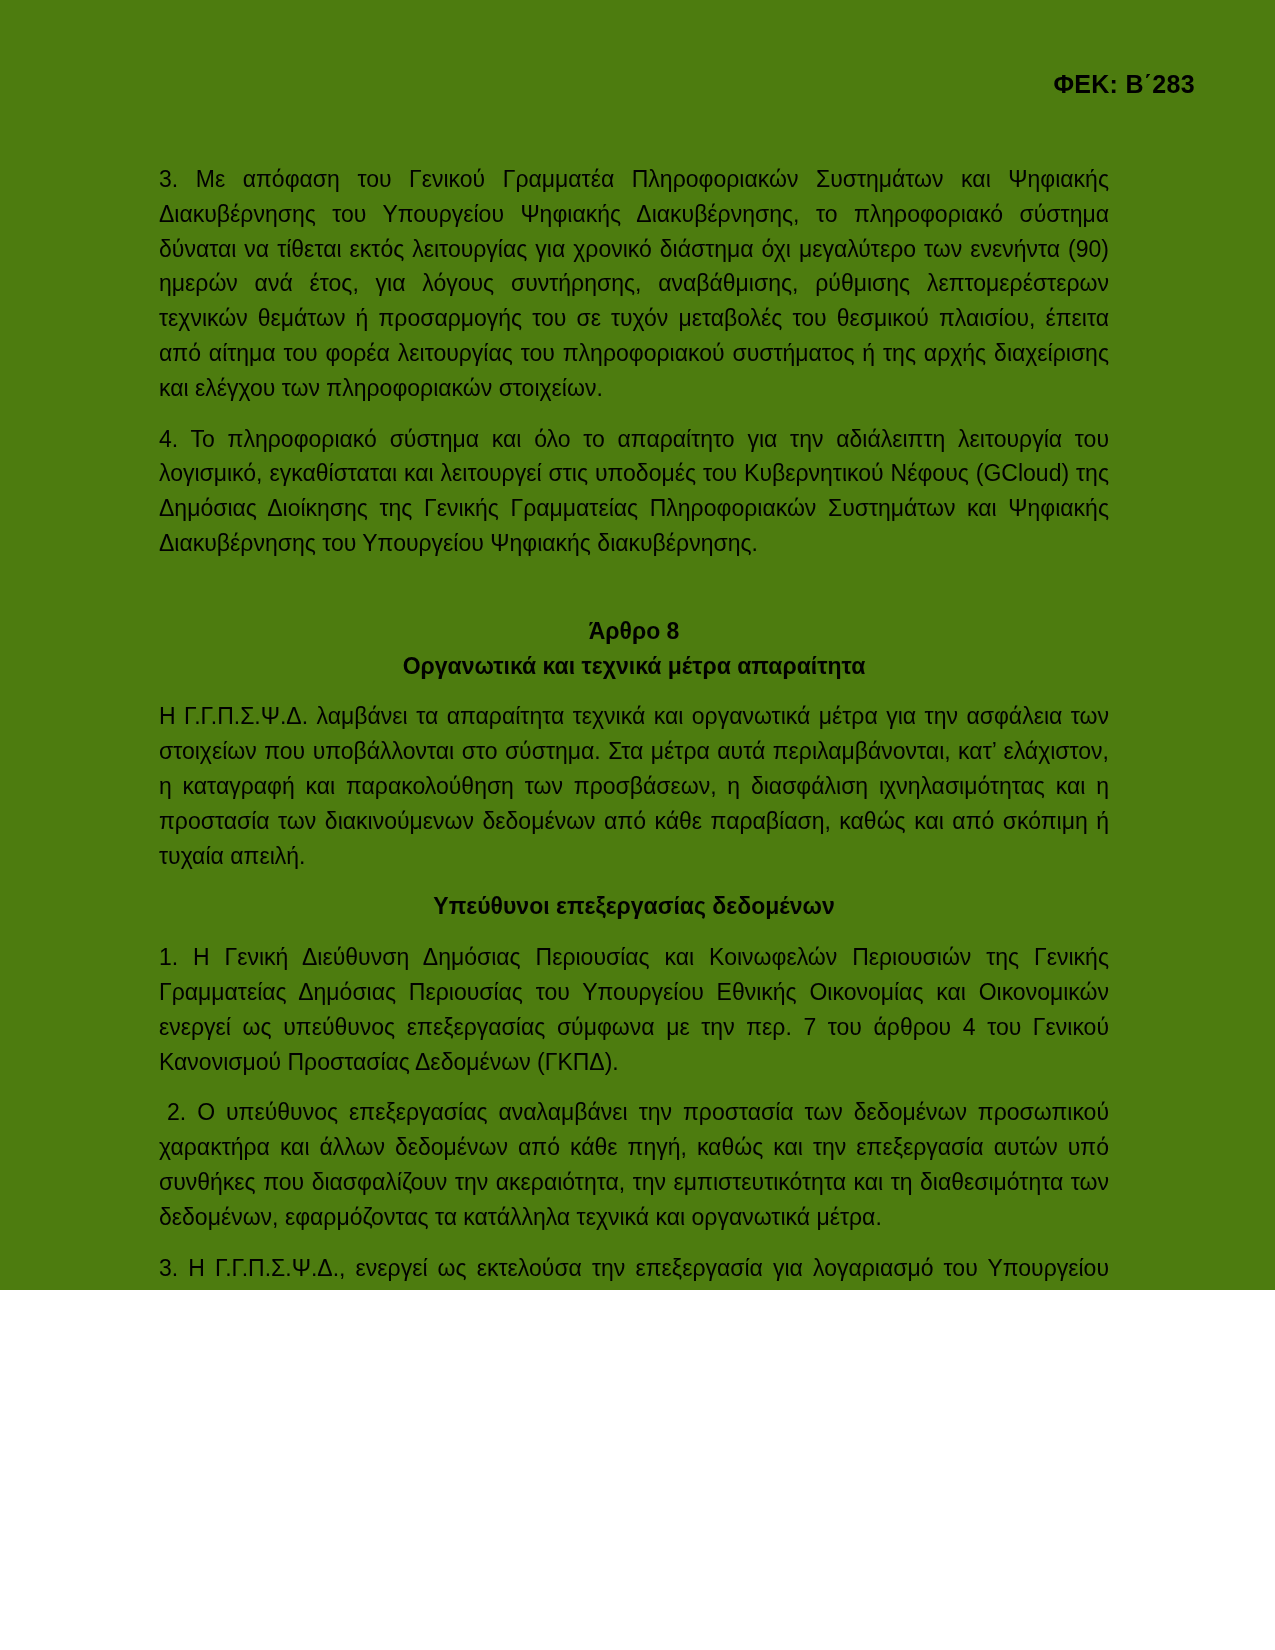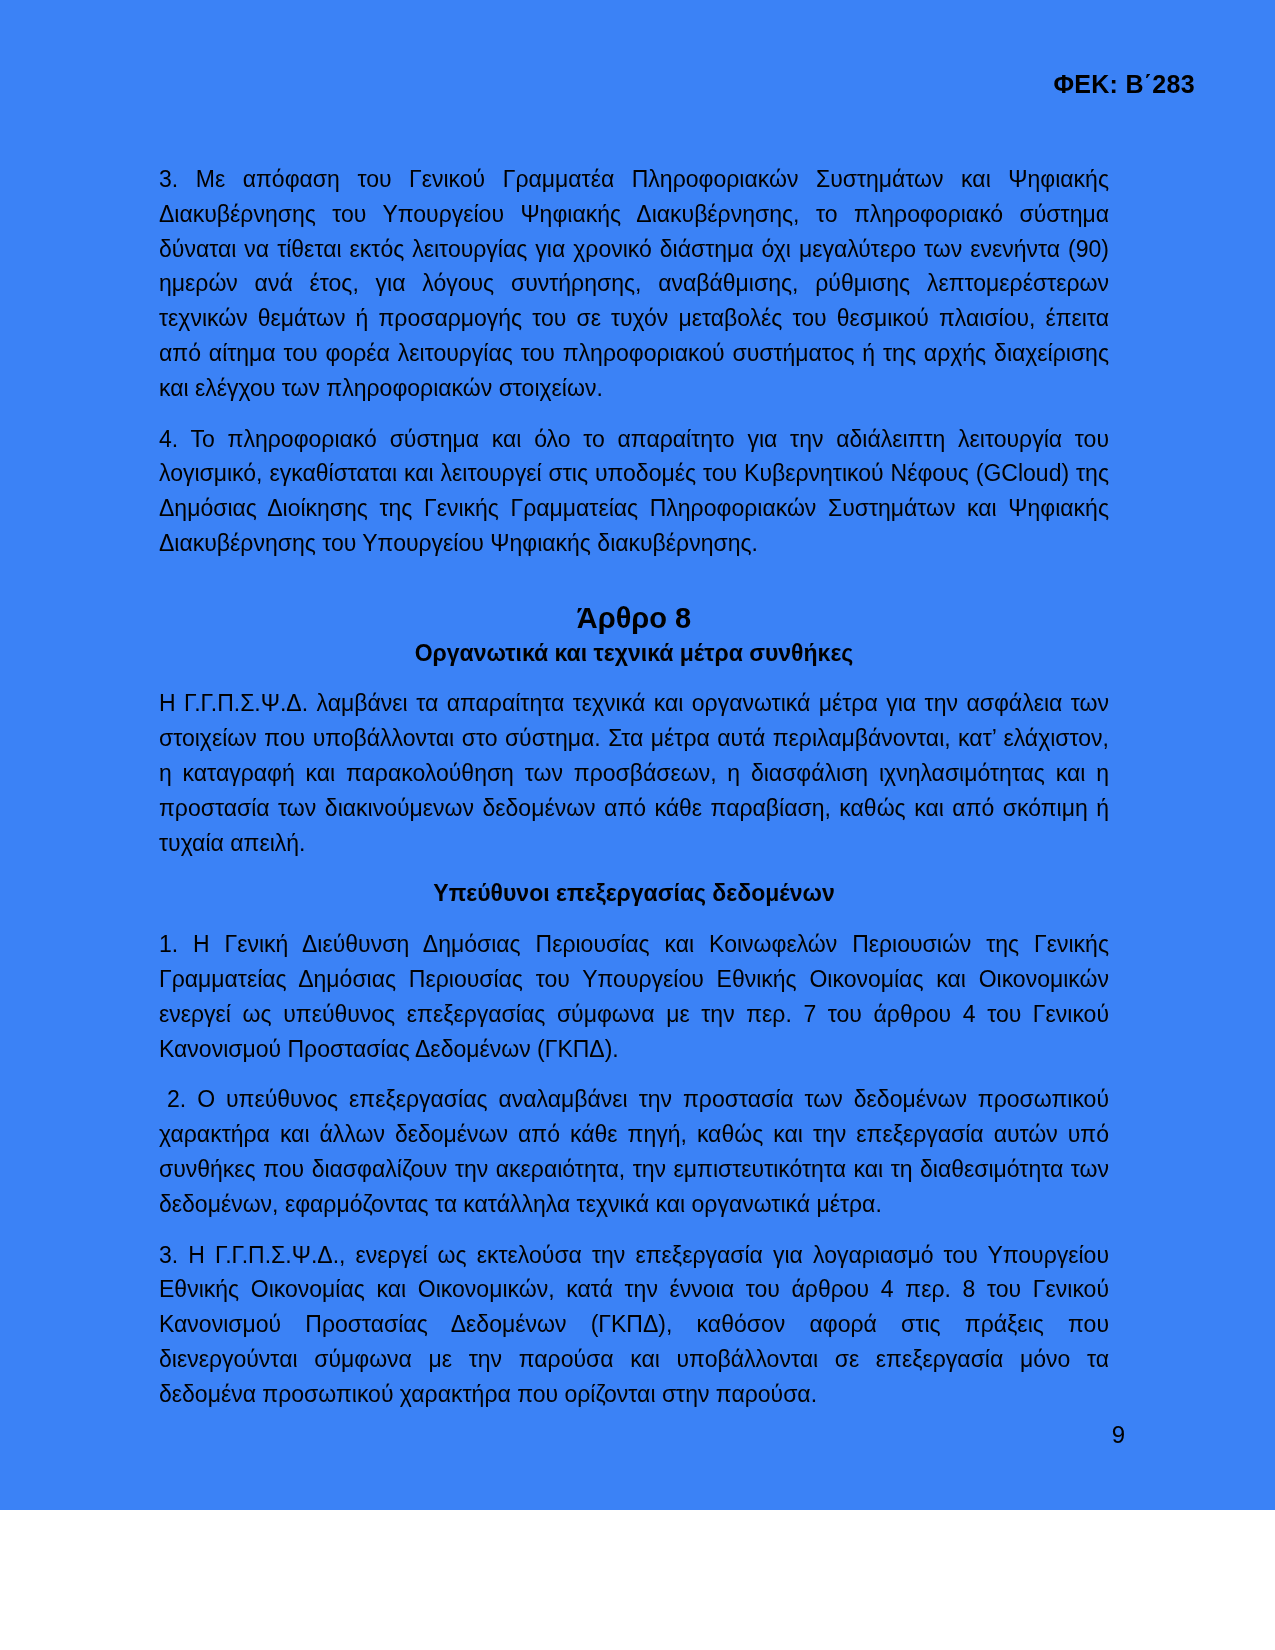--- a/index.html
+++ b/index.html
@@ -1,20 +1,20 @@
 <!DOCTYPE html>
 <html lang="el"><head>
 <meta charset="utf-8">
 <style>
   html, body { margin: 0; padding: 0; background: #ffffff; }
   .page {
     position: relative;
     width: 1275px;
-    height: 1510px;
-    background: #3b82f6;
+    height: 1290px;
+    background: #4d7c0f;
     color: #000000;
     font-family: "Liberation Sans", sans-serif;
     overflow: hidden;
   }
   .fek-header {
     position: absolute;
     top: 70px;
     right: 80px;
     font-size: 25px;
     font-weight: 700;
@@ -29,22 +29,22 @@
     font-size: 23px;
     line-height: 34.8px;
   }
   .content p {
     margin: 16px;
     text-align: justify;
     text-justify: inter-word;
   }
   .content p.indent-sm { text-indent: 8px; }
   .article-heading {
-    margin: 40px 0 0 0;
-    font-size: 29px;
+    margin: 53px 0 0 0;
+    font-size: 23px;
     font-weight: 700;
     line-height: 34.8px;
     text-align: center;
   }
   .article-subheading {
     margin: 0;
     font-size: 23px;
     font-weight: 700;
     line-height: 34.8px;
     text-align: center;
@@ -67,21 +67,21 @@
   <div class="fek-header">ΦΕΚ: Β΄283</div>
 
   <div class="content">
 
     <p>3. Με απόφαση του Γενικού Γραμματέα Πληροφοριακών Συστημάτων και Ψηφιακής Διακυβέρνησης του Υπουργείου Ψηφιακής Διακυβέρνησης, το πληροφοριακό σύστημα δύναται να τίθεται εκτός λειτουργίας για χρονικό διάστημα όχι μεγαλύτερο των ενενήντα (90) ημερών ανά έτος, για λόγους συντήρησης, αναβάθμισης, ρύθμισης λεπτομερέστερων τεχνικών θεμάτων ή προσαρμογής του σε τυχόν μεταβολές του θεσμικού πλαισίου, έπειτα από αίτημα του φορέα λειτουργίας του πληροφοριακού συστήματος ή της αρχής διαχείρισης και ελέγχου των πληροφοριακών στοιχείων.</p>
 
     <p>4. Το πληροφοριακό σύστημα και όλο το απαραίτητο για την αδιάλειπτη λειτουργία του λογισμικό, εγκαθίσταται και λειτουργεί στις υποδομές του Κυβερνητικού Νέφους (GCloud) της Δημόσιας Διοίκησης της Γενικής Γραμματείας Πληροφοριακών Συστημάτων και Ψηφιακής Διακυβέρνησης του Υπουργείου Ψηφιακής διακυβέρνησης.</p>
 
     <h2 class="article-heading">Άρθρο 8</h2>
 
-    <h3 class="article-subheading">Οργανωτικά και τεχνικά μέτρα συνθήκες</h3>
+    <h3 class="article-subheading">Οργανωτικά και τεχνικά μέτρα απαραίτητα</h3>
 
     <p>Η Γ.Γ.Π.Σ.Ψ.Δ. λαμβάνει τα απαραίτητα τεχνικά και οργανωτικά μέτρα για την ασφάλεια των στοιχείων που υποβάλλονται στο σύστημα. Στα μέτρα αυτά περιλαμβάνονται, κατ’ ελάχιστον, η καταγραφή και παρακολούθηση των προσβάσεων, η διασφάλιση ιχνηλασιμότητας και η προστασία των διακινούμενων δεδομένων από κάθε παραβίαση, καθώς και από σκόπιμη ή τυχαία απειλή.</p>
 
 
     <h3 class="article-subheading">Υπεύθυνοι επεξεργασίας δεδομένων</h3>
 
     <p>1. Η Γενική Διεύθυνση Δημόσιας Περιουσίας και Κοινωφελών Περιουσιών της Γενικής Γραμματείας Δημόσιας Περιουσίας του Υπουργείου Εθνικής Οικονομίας και Οικονομικών ενεργεί ως υπεύθυνος επεξεργασίας σύμφωνα με την περ. 7 του άρθρου 4 του Γενικού Κανονισμού Προστασίας Δεδομένων (ΓΚΠΔ).</p>
 
     <p class="indent-sm">2. Ο υπεύθυνος επεξεργασίας αναλαμβάνει την προστασία των δεδομένων προσωπικού χαρακτήρα και άλλων δεδομένων από κάθε πηγή, καθώς και την επεξεργασία αυτών υπό συνθήκες που διασφαλίζουν την ακεραιότητα, την εμπιστευτικότητα και τη διαθεσιμότητα των δεδομένων, εφαρμόζοντας τα κατάλληλα τεχνικά και οργανωτικά μέτρα.</p>
 

